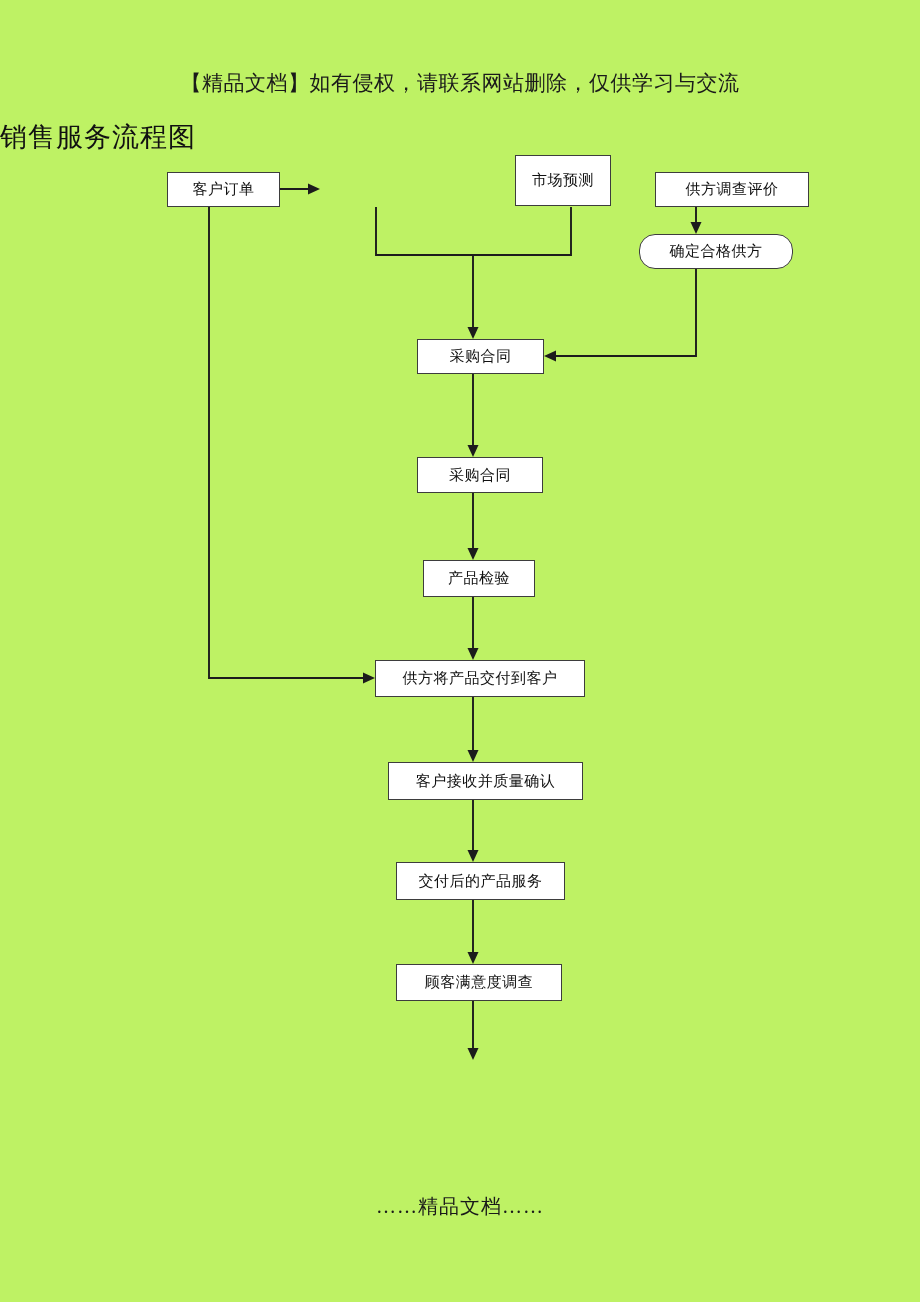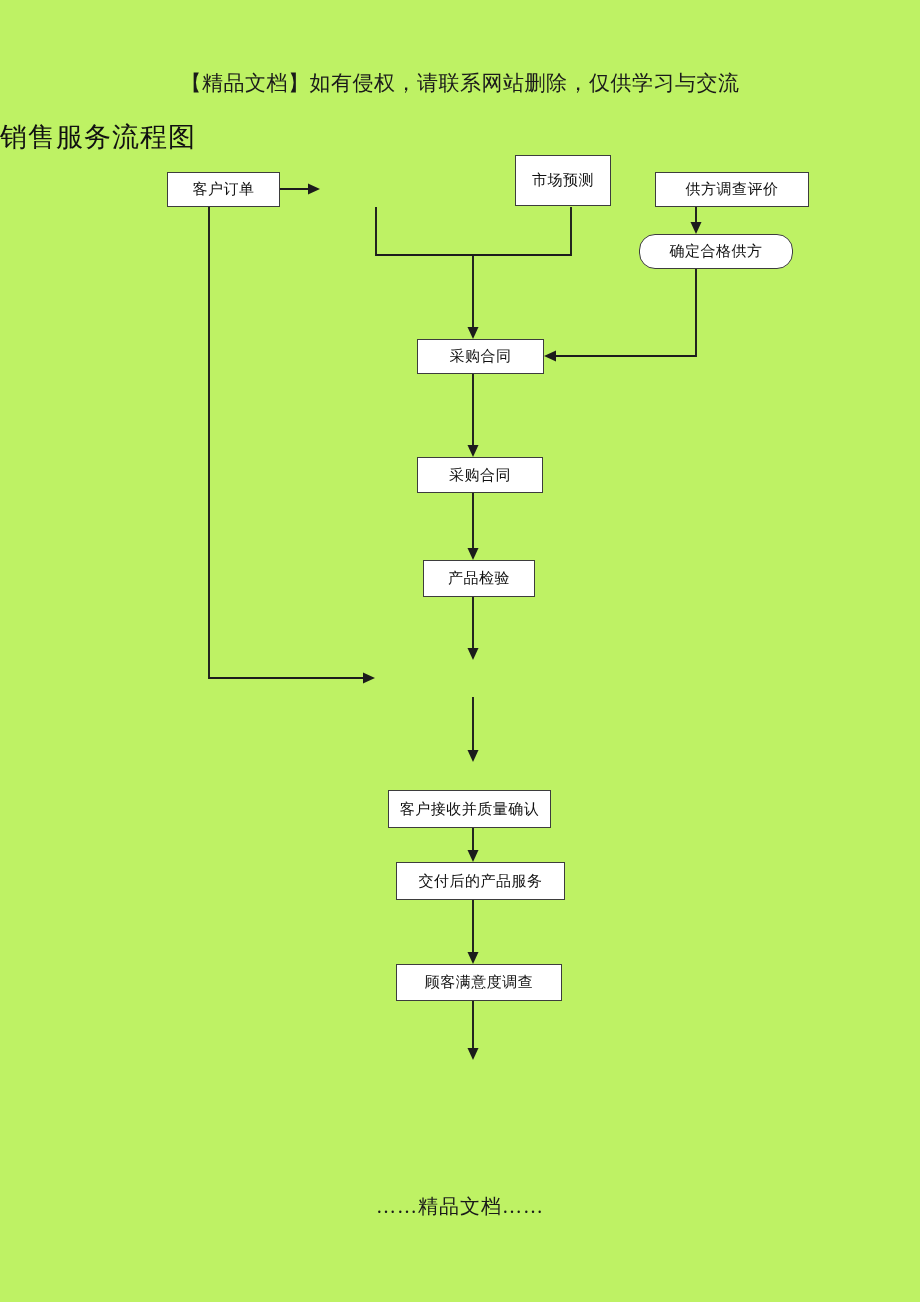--- a/index.html
+++ b/index.html
@@ -183,22 +183,25 @@
   </div>
 
   <div class="node" style="left:417px; top:457px; width:126px; height:36px;">
     <span class="node-label">采购合同</span>
   </div>
 
   <div class="node" style="left:423px; top:560px; width:112px; height:37px;">
     <span class="node-label">产品检验</span>
   </div>
 
-
-  <div class="node" style="left:388px; top:762px; width:163px; height:38px;margin-top:28px;">
+  <div class="node" style="left:375px; top:660px; width:210px; height:37px;">
+    <span class="node-label">供方将产品交付到客户</span>
+  </div>
+
+  <div class="node" style="left:388px; top:762px; width:195px; height:38px;">
     <span class="node-label">客户接收并质量确认</span>
   </div>
 
   <div class="node" style="left:396px; top:862px; width:169px; height:38px;">
     <span class="node-label">交付后的产品服务</span>
   </div>
 
   <div class="node" style="left:396px; top:964px; width:166px; height:37px;">
     <span class="node-label">顾客满意度调查</span>
   </div>

